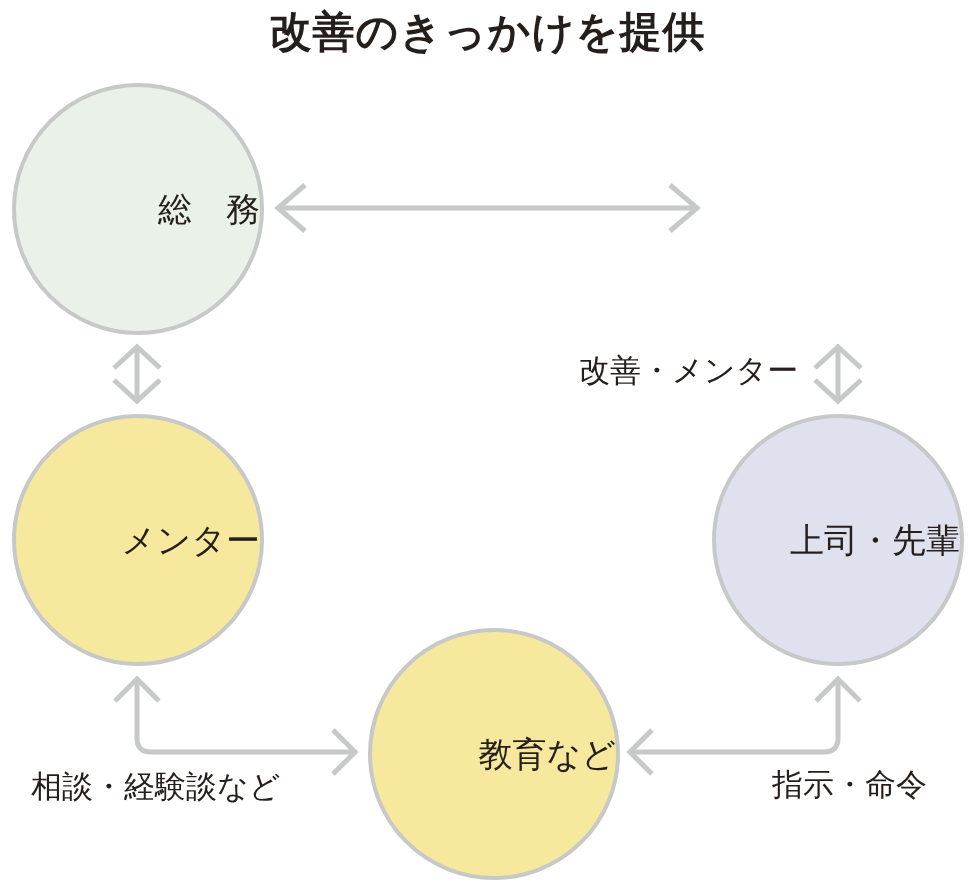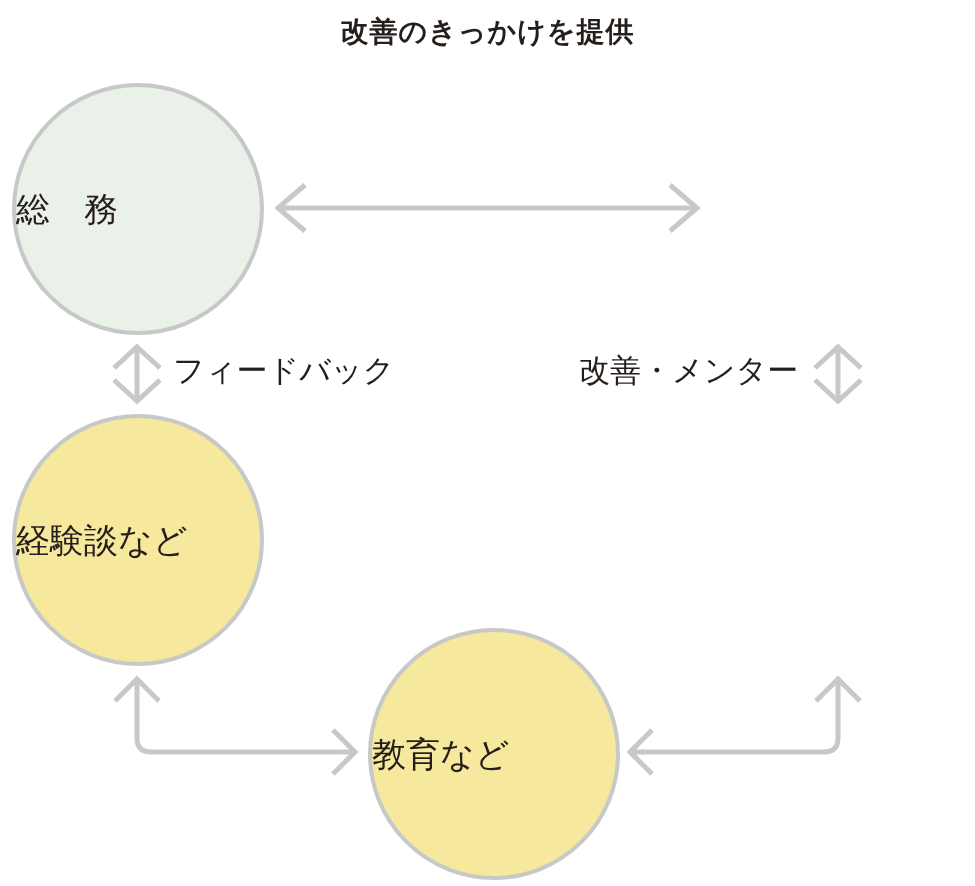--- a/index.html
+++ b/index.html
@@ -19,21 +19,21 @@
     font-family: "Liberation Sans", "DejaVu Sans", sans-serif;
     overflow: hidden;
   }
   .title {
     position: absolute;
     top: 10px;
     left: 0;
     width: 100%;
     margin: 0;
     text-align: center;
-    font-size: 28px;
+    font-size: 42px;
     line-height: 44px;
     font-weight: bold;
     color: var(--text);
     letter-spacing: 1px;
   }
   .arrow-layer {
     position: absolute;
     left: 0;
     top: 0;
     width: 975px;
@@ -48,21 +48,21 @@
   }
   .node {
     position: absolute;
     width: 252px;
     height: 252px;
     box-sizing: border-box;
     border: 4px solid var(--stroke);
     border-radius: 50%;
     display: flex;
     flex-direction: column;
-    align-items: flex-start;
+    align-items: flex-end;
     justify-content: center;
     font-size: 34px;
     line-height: 45px;
     color: var(--text);
     text-align: center;
     letter-spacing: 0px;
   }
   .bg-green { background: var(--green); }
   .bg-blue { background: var(--blue); }
   .bg-yellow { background: var(--yellow); }
@@ -125,24 +125,28 @@
       <path d="M652,730 L630,752 L652,774"></path>
     </g>
   </svg>
 
   <div class="node node-soumu bg-green">
     <span>総　務</span>
   </div>
 
 
   <div class="node node-mentor bg-yellow">
-    <span>経験談など</span>
+    <span>メンター</span>
   </div>
 
+  <div class="node node-joshi bg-lavender">
+    <span>上司・先輩</span>
+  </div>
 
   <div class="node node-shinnyu bg-yellow">
     <span>教育など</span>
   </div>
 
-  <div class="edge-label label-feedback">フィードバック</div>
   <div class="edge-label label-kaizen">改善・メンター</div>
+  <div class="edge-label label-soudan">相談・経験談など</div>
+  <div class="edge-label label-shiji">指示・命令</div>
 
 </div>
 
 </body></html>

